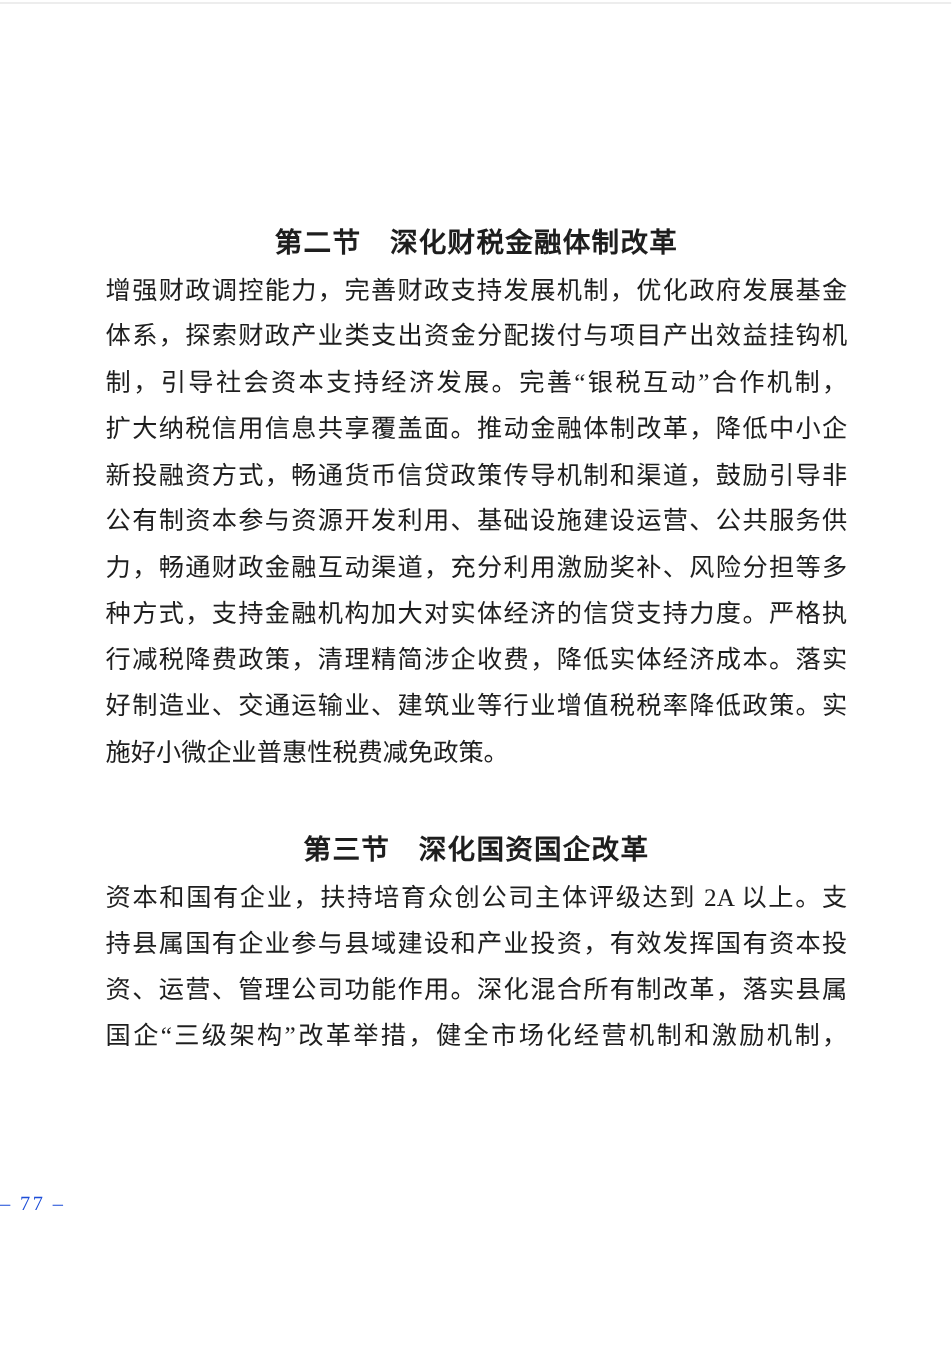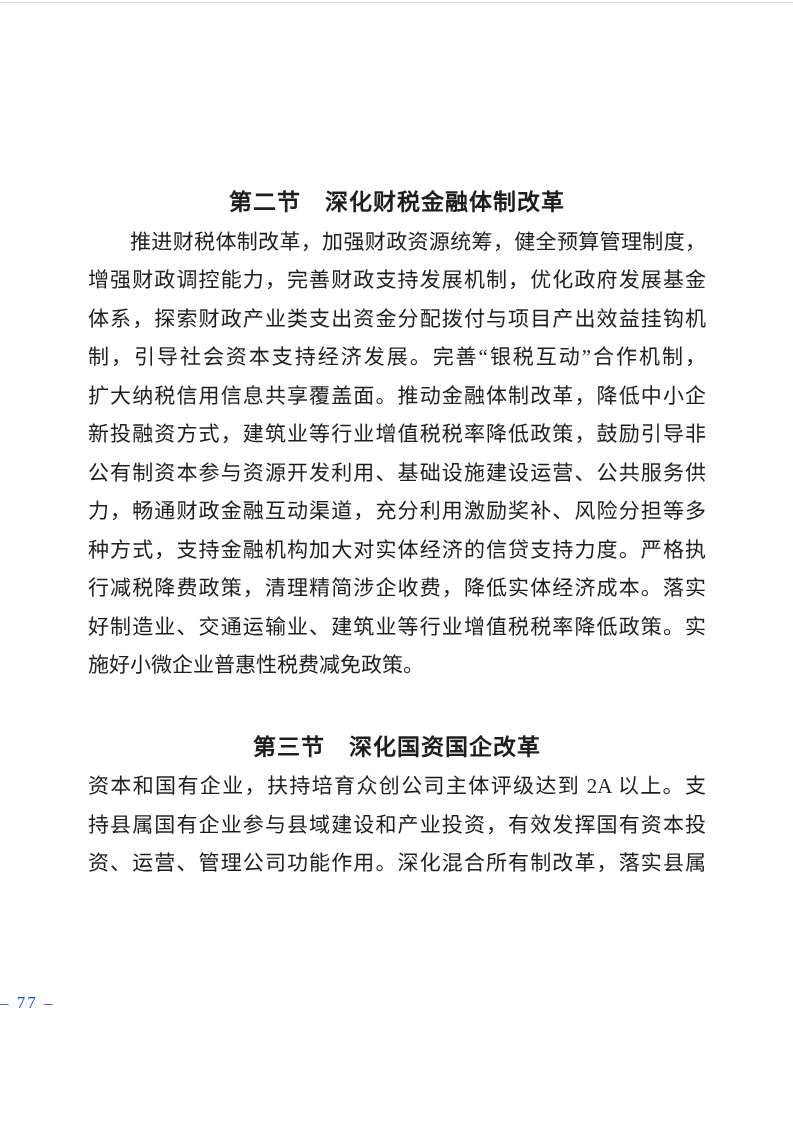--- a/index.html
+++ b/index.html
@@ -70,35 +70,35 @@
 </head>
 <body>
 
 <div class="page">
   <div class="scan-edge"></div>
 
   <div class="content">
 
     <div class="heading">第二节　深化财税金融体制改革</div>
 
-    <div class="line indent">推进财税体制改革，加强财政资源统筹，健全预算管理制度，</div>
     <div class="line">增强财政调控能力，完善财政支持发展机制，优化政府发展基金</div>
     <div class="line">体系，探索财政产业类支出资金分配拨付与项目产出效益挂钩机</div>
     <div class="line">制，引导社会资本支持经济发展。完善“银税互动”合作机制，</div>
     <div class="line">扩大纳税信用信息共享覆盖面。推动金融体制改革，降低中小企</div>
-    <div class="line">新投融资方式，建筑业等行业增值税税率降低政策，鼓励引导非</div>
+    <div class="line">新投融资方式，畅通货币信贷政策传导机制和渠道，鼓励引导非</div>
     <div class="line">公有制资本参与资源开发利用、基础设施建设运营、公共服务供</div>
     <div class="line">力，畅通财政金融互动渠道，充分利用激励奖补、风险分担等多</div>
     <div class="line">种方式，支持金融机构加大对实体经济的信贷支持力度。严格执</div>
     <div class="line">行减税降费政策，清理精简涉企收费，降低实体经济成本。落实</div>
     <div class="line">好制造业、交通运输业、建筑业等行业增值税税率降低政策。实</div>
     <div class="line short">施好小微企业普惠性税费减免政策。</div>
 
     <div class="heading">第三节　深化国资国企改革</div>
 
     <div class="line">资本和国有企业，扶持培育众创公司主体评级达到 2A 以上。支</div>
     <div class="line">持县属国有企业参与县域建设和产业投资，有效发挥国有资本投</div>
     <div class="line">资、运营、管理公司功能作用。深化混合所有制改革，落实县属</div>
+    <div class="line">国企“三级架构”改革举措，健全市场化经营机制和激励机制，</div>
 
   </div>
 
   <div class="page-number">– 77 –</div>
 </div>
 
 </body></html>

